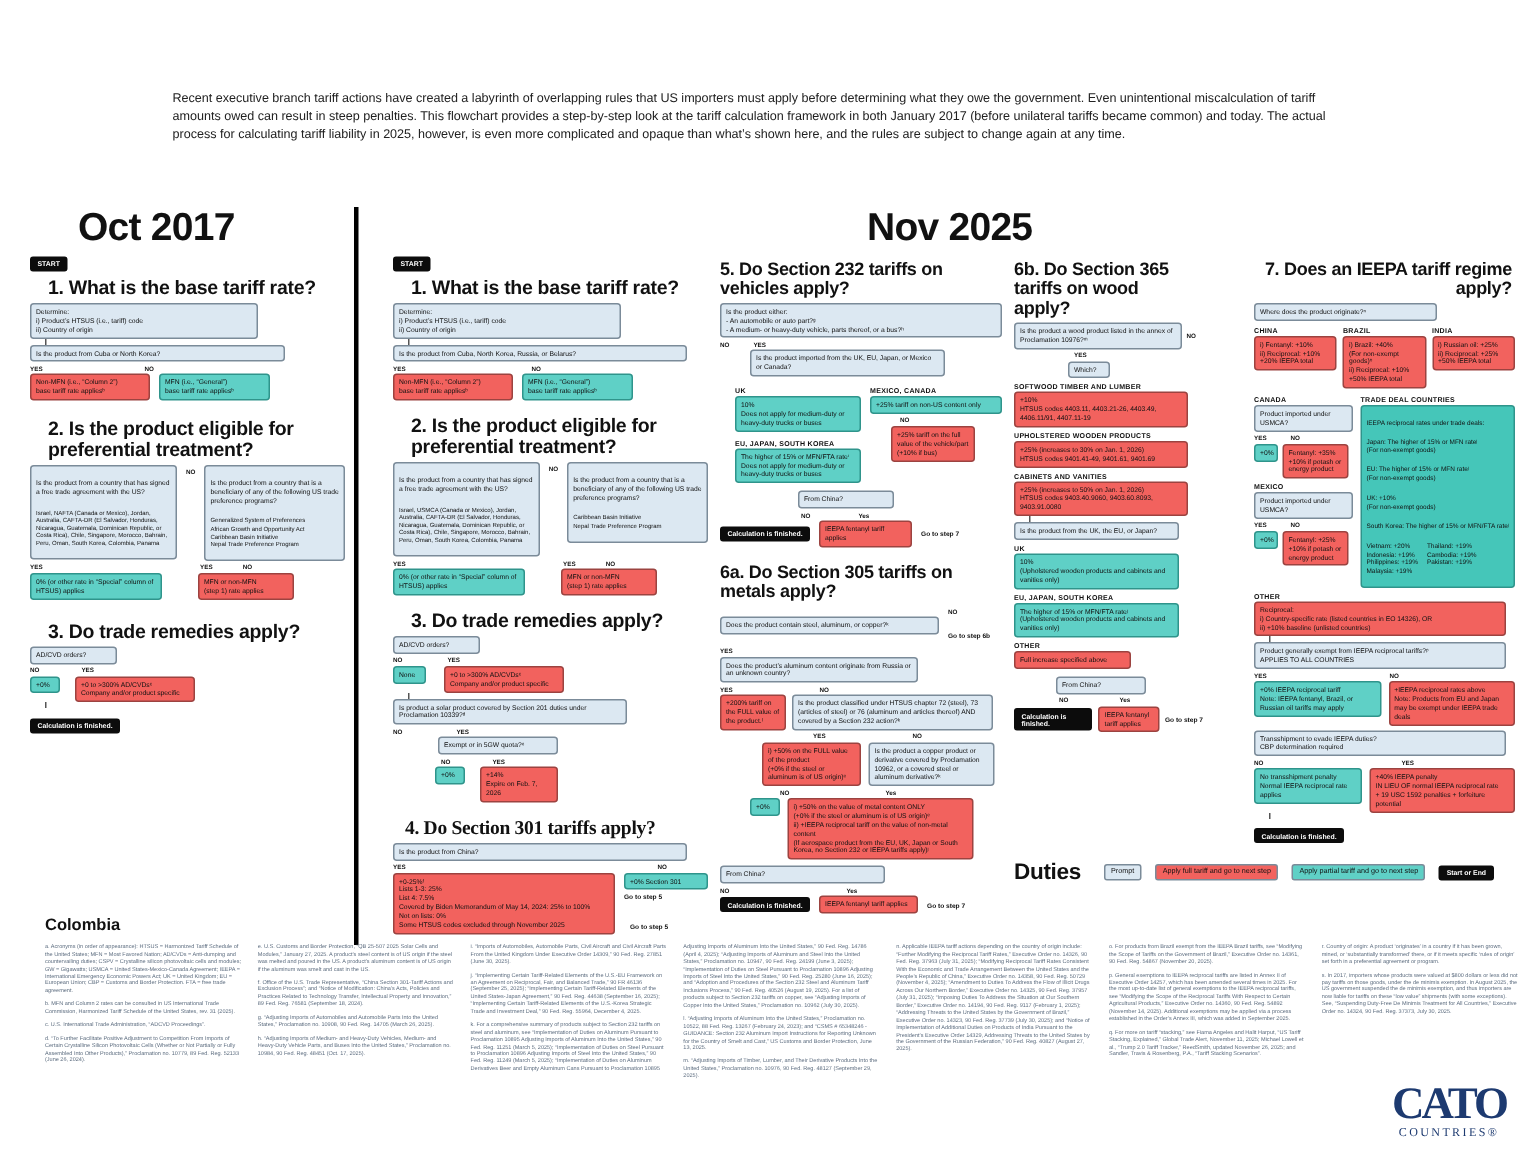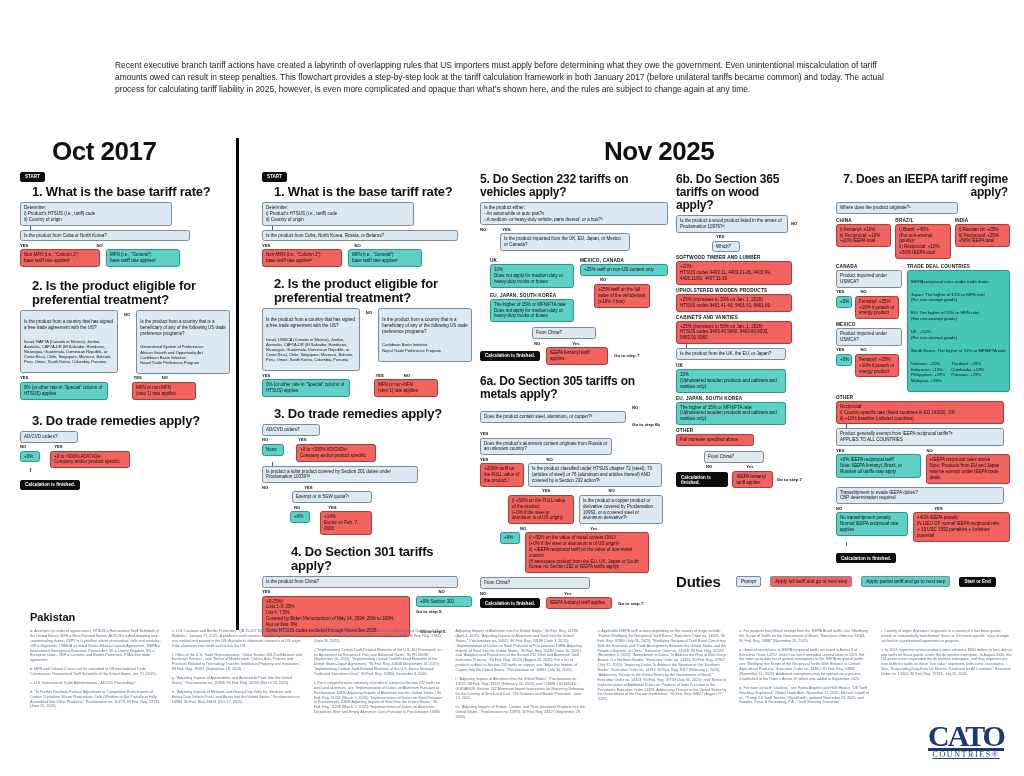--- a/index.html
+++ b/index.html
@@ -27,32 +27,32 @@
   .goto{font-size:4.4px;font-weight:bold;white-space:nowrap;}
   .q2{margin-top:2px;font-size:4px;}
   .legend{position:absolute;left:676px;top:573px;display:flex;gap:9px;align-items:center;}
   .legend .lt{font-size:15px;font-weight:bold;margin-right:6px;letter-spacing:-0.2px;}
   .chip{font-size:4.8px;padding:2px 4px;border-radius:2px;border:0.7px solid #7b8b99;white-space:nowrap;}
   .fnh{position:absolute;left:30px;top:611px;font-size:11px;font-weight:bold;}
   .fns{position:absolute;left:30px;top:629px;width:982px;display:flex;gap:11px;
        font-size:3.7px;line-height:1.32;color:#5e6e80;}
   .fns .col{flex:1;}
   .fns p{margin:0 0 4px 0;}
-  .logo{position:absolute;left:916px;top:722px;width:100px;text-align:center;color:#1d3a70;text-decoration:underline;}
+  .logo{position:absolute;left:916px;top:722px;width:100px;text-align:center;color:#1d3a70;}
   .logo .cato{font-family:"Liberation Serif",serif;font-size:30px;font-weight:bold;letter-spacing:-2px;line-height:0.95;}
   .logo .inst{font-size:8px;letter-spacing:1.6px;margin-top:-1px;font-family:"Liberation Serif",serif;}
 </style>
 </head>
 <body>
 
 <div id="canvas">
 
   <div class="intro">Recent executive branch tariff actions have created a labyrinth of overlapping rules that US importers must apply before determining what they owe the government. Even unintentional miscalculation of tariff amounts owed can result in steep penalties. This flowchart provides a step-by-step look at the tariff calculation framework in both January 2017 (before unilateral tariffs became common) and today. The actual process for calculating tariff liability in 2025, however, is even more complicated and opaque than what’s shown here, and the rules are subject to change again at any time.</div>
   <div class="colhead" style="left:52px;top:136px;">Oct 2017</div>
-  <div class="colhead" style="left:578px;top:136px;margin-left:26px;">Nov 2025</div>
+  <div class="colhead" style="left:578px;top:136px;">Nov 2025</div>
   <div class="divider"></div>
 
   <div class="fc" style="left:20px;top:164px;width:212px;">
     <span class="k">START</span>
     <div class="st s13" style="margin-left:12px;">1. What is the base tariff rate?</div>
     <div class="b p" style="width:152px;">Determine:
 i) Product’s HTSUS (i.e., tariff) code
 ii) Country of origin</div>
     <i class="vl"></i>
     <div class="b p" style="width:170px;">Is the product from Cuba or North Korea?</div>
@@ -167,21 +167,21 @@
     <div class="b p" style="width:80px;margin-left:30px;">Exempt or in 5GW quota?ᵉ</div>
     <div class="yn" style="margin-left:32px;">
         <span>NO</span>
         <span style="margin-left:28px;">YES</span>
       </div>
     <div class="row" style="margin-left:28px;gap:10px;">
       <div class="b t" style="width:20px;">+0%</div>
       <div class="b r" style="width:52px;">+14%
 Expire on Feb. 7, 2026</div>
     </div>
-    <div class="st s13" style="margin-top:10px;margin-left:29px;">4. Do Section 301 tariffs apply?</div>
+    <div class="st s13" style="margin-top:10px;margin-left:8px;font-family:Liberation Serif, serif;">4. Do Section 301 tariffs apply?</div>
     <div class="b p" style="width:196px;">Is the product from China?</div>
     <div class="yn">
         <span>YES</span>
         <span style="margin-left:168px;">NO</span>
       </div>
     <div class="row">
       <div class="b r" style="width:150px;">+0-25%ᶠ
 Lists 1-3: 25%
 List 4: 7.5%
 Covered by Biden Memorandum of May 14, 2024: 25% to 100%
@@ -435,21 +435,21 @@
   </div>
 
   <div class="legend">
     <span class="lt">Duties</span>
     <span class="chip p">Prompt</span>
     <span class="chip r">Apply full tariff and go to next step</span>
     <span class="chip t">Apply partial tariff and go to next step</span>
     <span class="k">Start or End</span>
   </div>
 
-  <div class="fnh">Pakistan</div>
+  <div class="fnh">Colombia</div>
   <div class="fns">
     <div class="col">
       <p>a. Acronyms (in order of appearance): HTSUS = Harmonized Tariff Schedule of the United States; MFN = Most Favored Nation; AD/CVDs = Anti-dumping and countervailing duties; CSPV = Crystalline silicon photovoltaic cells and modules; GW = Gigawatts; USMCA = United States-Mexico-Canada Agreement; IEEPA = International Emergency Economic Powers Act; UK = United Kingdom; EU = European Union; CBP = Customs and Border Protection. FTA = free trade agreement.</p>
       <p>b. MFN and Column 2 rates can be consulted in US International Trade Commission, Harmonized Tariff Schedule of the United States, rev. 31 (2025).</p>
       <p>c. U.S. International Trade Administration, “ADCVD Proceedings”.</p>
       <p>d. “To Further Facilitate Positive Adjustment to Competition From Imports of Certain Crystalline Silicon Photovoltaic Cells (Whether or Not Partially or Fully Assembled Into Other Products),” Proclamation no. 10779, 89 Fed. Reg. 52133 (June 26, 2024).</p>
     </div>
     <div class="col">
       <p>e. U.S. Customs and Border Protection, “QB 25-507 2025 Solar Cells and Modules,” January 27, 2025. A product’s steel content is of US origin if the steel was melted and poured in the US. A product’s aluminum content is of US origin if the aluminum was smelt and cast in the US.</p>
       <p>f. Office of the U.S. Trade Representative, “China Section 301-Tariff Actions and Exclusion Process”; and “Notice of Modification: China’s Acts, Policies and Practices Related to Technology Transfer, Intellectual Property and Innovation,” 89 Fed. Reg. 76581 (September 18, 2024).</p>

